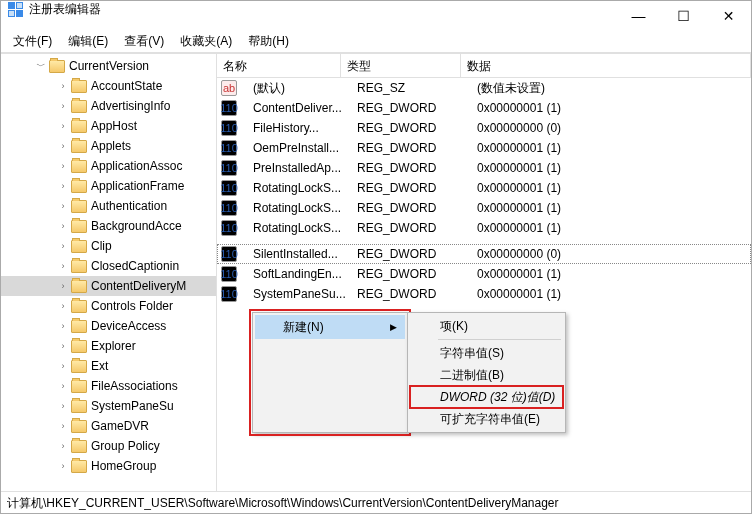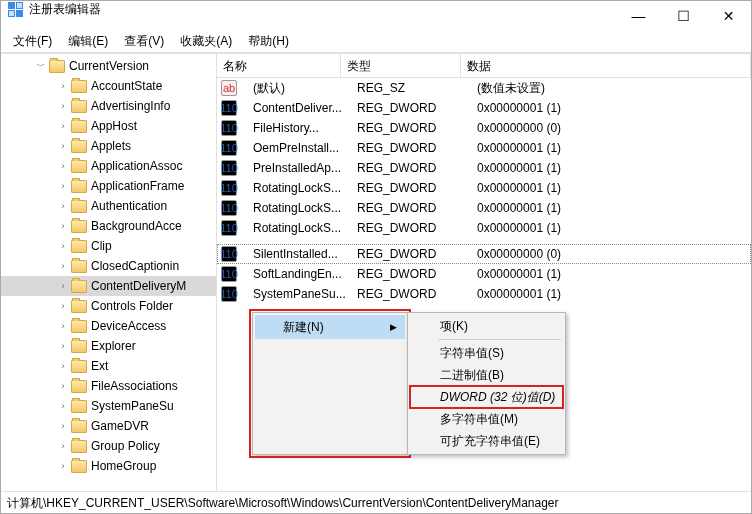--- a/index.html
+++ b/index.html
@@ -272,18 +272,17 @@
       <span>新建(N)</span>
       <span class="ctx1-arrow">▶</span>
     </div>
   </div>
   <div class="ctx2">
     <div class="ctx2-item">项(K)</div>
     <div class="ctx2-sep"></div>
     <div class="ctx2-item">字符串值(S)</div>
     <div class="ctx2-item">二进制值(B)</div>
     <div class="ctx2-item hl">DWORD (32 位)值(D)</div>
-    <div class="ctx2-item">多字符串值(M)</div>
     <div class="ctx2-item">可扩充字符串值(E)</div>
   </div>
 </div>
 
 <div class="statusbar">计算机\HKEY_CURRENT_USER\Software\Microsoft\Windows\CurrentVersion\ContentDeliveryManager</div>
 
 </body></html>

